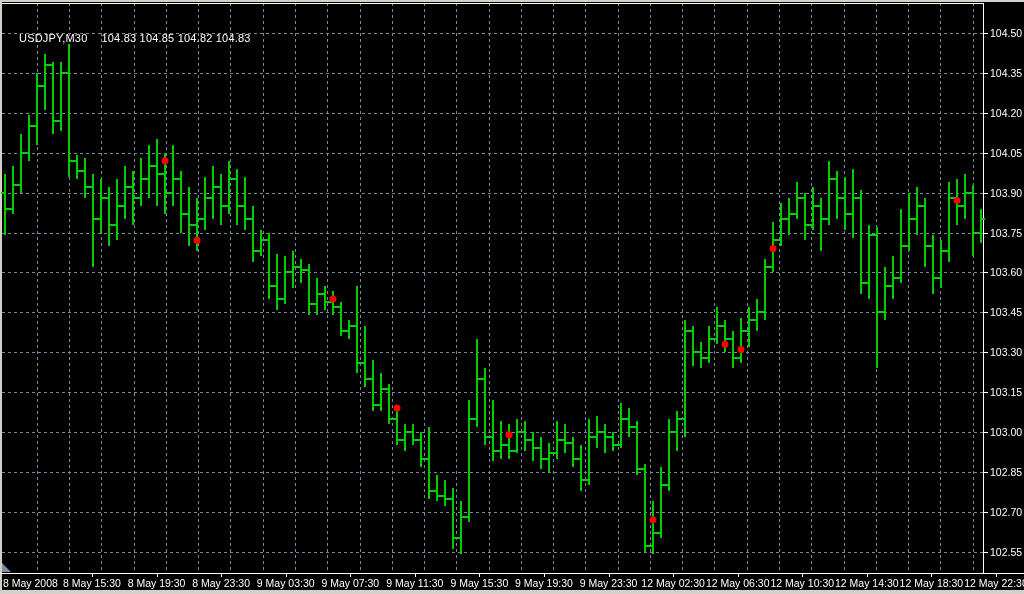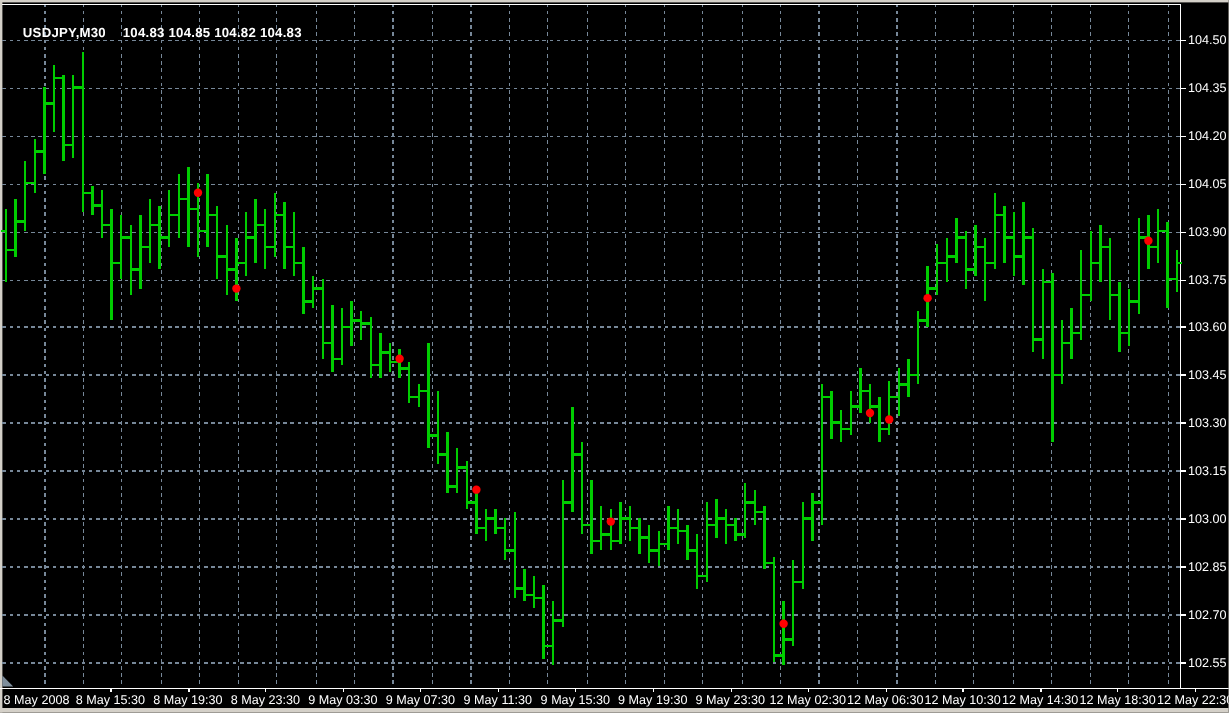--- a/index.html
+++ b/index.html
@@ -2,22 +2,22 @@
 <html><head>
 <meta charset="utf-8">
 <style>
   html,body{margin:0;padding:0;background:#D4D0C8;}
   .window{
     position:relative;width:1024px;height:594px;overflow:hidden;
     background:#D4D0C8;font-family:"Liberation Sans",sans-serif;
   }
   .window svg{position:absolute;left:0;top:0;}
   .chart-title{
-    position:absolute;left:6px;top:9px;height:14px;line-height:13px;
-    color:#FFFFFF;font-size:11px;font-weight:bold;white-space:pre;
+    position:absolute;left:6px;top:19px;height:14px;line-height:13px;
+    color:#FFFFFF;font-size:11px;font-weight:normal;white-space:pre;
     font-family:"Liberation Sans",sans-serif;letter-spacing:0.2px;
   }
   .chart-title .sym{margin-right:14px;}
 </style>
 </head>
 <body>
 
 <div class="window">
   <svg id="chart" width="1024" height="594" viewBox="0 0 1024 594">
       <rect x="0" y="0" width="1024" height="594" fill="#000000"></rect>

